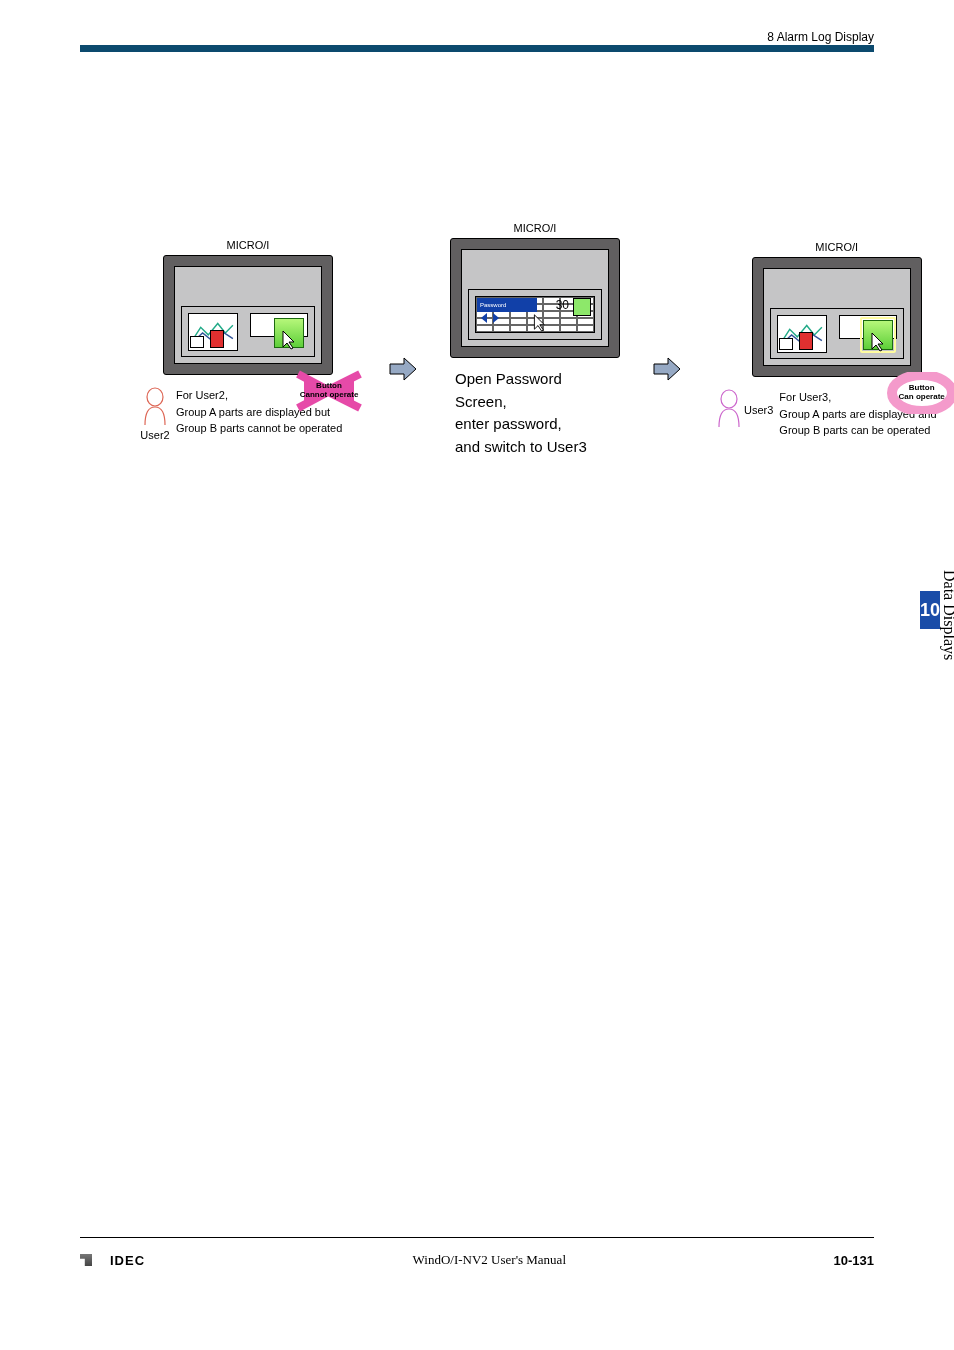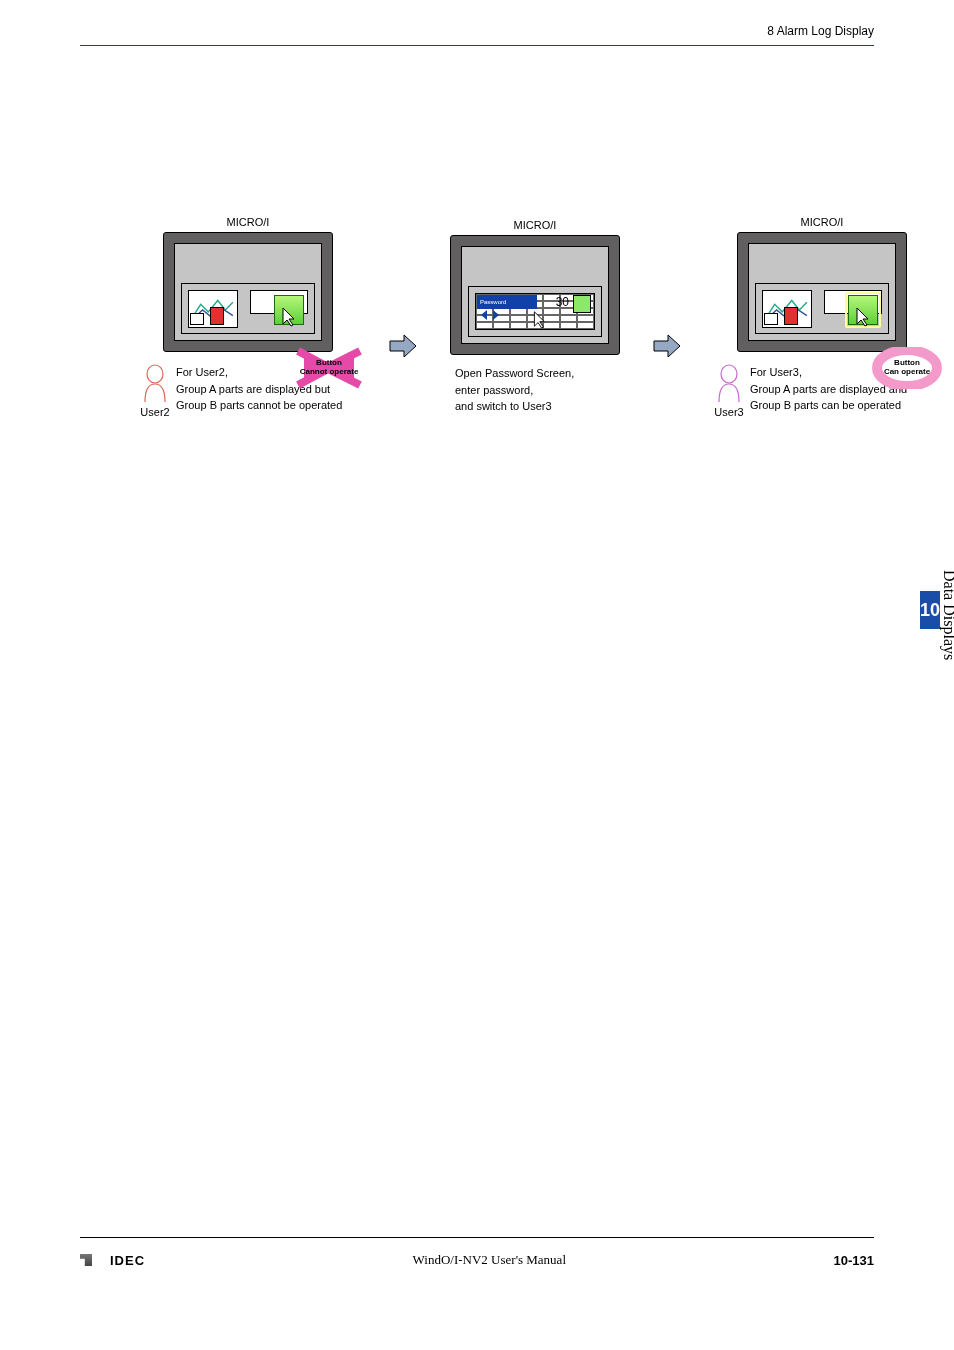--- a/index.html
+++ b/index.html
@@ -8,21 +8,21 @@
     font-size: 13px;
     color: #000;
     background: #fff;
     width: 954px;
     height: 1350px;
     position: relative;
   }
   .page-frame {
     position: absolute;
     left: 80px; right: 80px; top: 45px; bottom: 112px;
-    border-top: 1px solid #0c4a6e;
+    border-top: 7px solid #0c4a6e;
     border-bottom: 1px solid #000;
   }
   .header-right {
     position: absolute;
     top: -22px; right: 0;
     font-size: 12px;
   }
   .content {
     position: absolute;
     left: 50px; top: 40px; right: 0;
@@ -103,21 +103,21 @@
     line-height: 1.1;
   }
   .badge.red { right: -32px; bottom: -38px; }
   .badge.pink { right: -36px; bottom: -38px; }
   .badge svg.shape { position: absolute; inset: 0; z-index: 0; }
   .badge .txt { position: relative; z-index: 1; }
   .arrow-big {
     width: 30px; margin-top: 58px;
   }
   .caption {
-    font-size: 11px; margin-top: 20px; width: 100%;
+    font-size: 15px; margin-top: 20px; width: 100%;
     line-height: 1.5;
   }
   .caption.narrow { width: 160px; margin-top: 10px; text-align: left; }
   .user-row { display: flex; gap: 6px; align-items: flex-start; margin-top: 12px; }
   .user-icon { width: 30px; }
   .user-text { font-size: 11px; width: 180px; line-height: 1.5; }
   .user-label { font-size: 11px; text-align: center; margin-top: 2px; }
   
   .pw-grid {
     position: absolute; inset: 6px;
@@ -340,21 +340,21 @@
         </div>
         <div class="badge pink">
           <svg class="shape" viewBox="0 0 70 42">
               <ellipse cx="35" cy="21" rx="30" ry="18" fill="none" stroke="#f49acb" stroke-width="10"></ellipse>
             </svg>
           <span class="txt">Button</span>
           <span class="txt">Can operate</span>
         </div>
       </div>
       <div class="user-row">
-        <div style="display:flex;flex-direction:column;align-items:center">
+        <div style="display:flex;align-items:center">
           <svg class="user-icon" viewBox="0 0 30 40">
             <ellipse cx="15" cy="10" rx="8" ry="9" fill="#fff" stroke="#c6c" stroke-width="1.2"></ellipse>
             <path d="M5 38 Q5 20 15 20 Q25 20 25 38" fill="#fff" stroke="#c6c" stroke-width="1.2"></path>
           </svg>
           <div class="user-label">User3</div>
         </div>
         <div class="user-text">
           <div>For User3,</div>
           <div>Group A parts are displayed and</div>
           <div>Group B parts can be operated</div>

